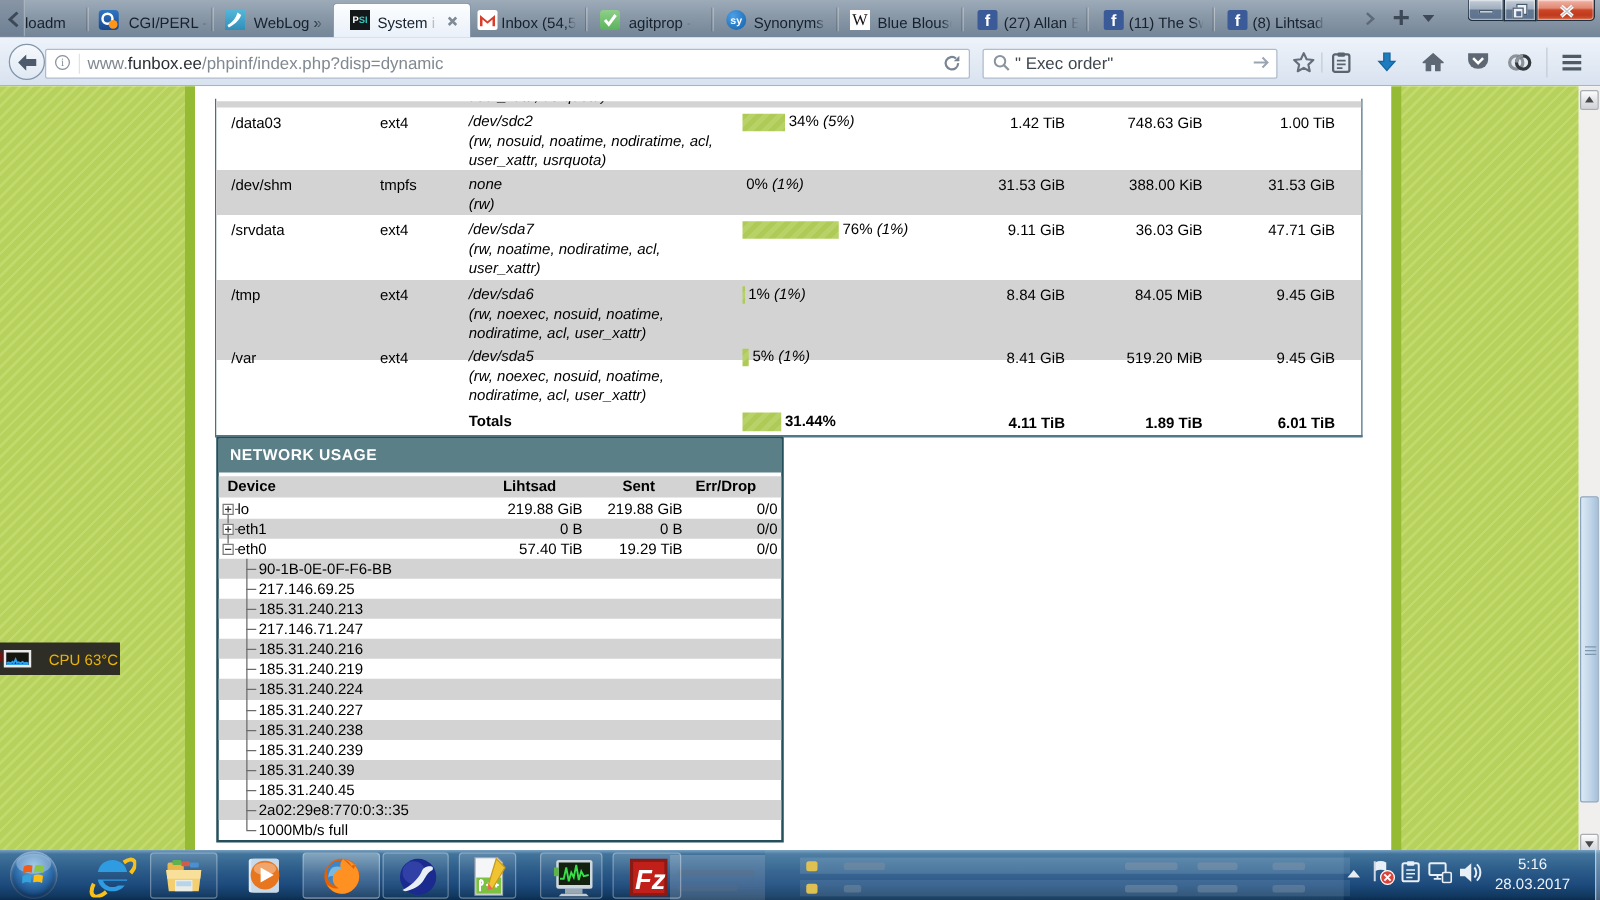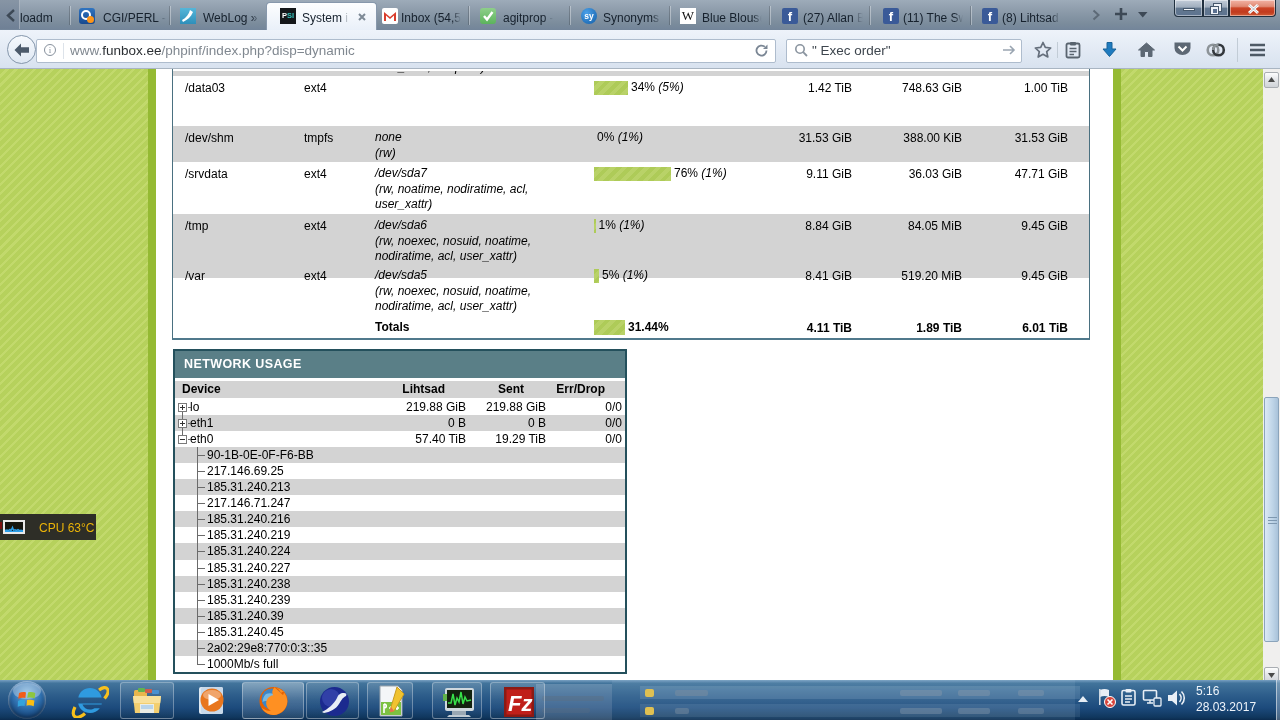--- a/index.html
+++ b/index.html
@@ -23,21 +23,21 @@
 #urlfield{left:36px;top:9px;width:740px;height:24px;background:#fff;border:1px solid #aebccd;border-radius:2px}
 #searchfield{left:786px;top:9px;width:236px;height:24px;background:#fff;border:1px solid #aebccd;border-radius:2px}
 
 #page{left:0;top:69px;width:1280px;height:611px;background:#fff}
 .stripes{background:repeating-linear-gradient(135deg,#b6d15c 0 4.2px,#c2d96c 4.2px 6.4px)}
 #greenL{left:0;top:0;width:148px;height:611px}
 #greenR{left:1120px;top:0;width:143px;height:611px}
 #edgeL{left:148px;top:0;width:8px;height:611px;background:#95ba33}
 #edgeR{left:1113px;top:0;width:8px;height:611px;background:#95ba33}
 
-#fstable{left:172px;top:0;width:918px;height:271px;border-left:1px solid #4a7080;border-right:1px solid #4a7080;border-bottom:2px solid #50798c;font-size:12px;color:#000}
+#fstable{left:172px;top:10px;width:918px;height:271px;border-left:1px solid #4a7080;border-right:1px solid #4a7080;border-bottom:2px solid #50798c;font-size:12px;color:#000}
 #fstable .row{position:absolute;left:0;width:916px}
 #fstable .gray{background:#d3d3d3}
 #fstable .c1{position:absolute;left:12px;top:5px}
 #fstable .c2{position:absolute;left:131px;top:5px}
 #fstable .c3{position:absolute;left:202px;top:4px;width:205px;font-style:italic;line-height:15.5px}
 #fstable .c4{position:absolute;left:421px;top:4px;height:16px;white-space:nowrap}
 .bar{display:inline-block;height:14.5px;vertical-align:-4px;background:repeating-linear-gradient(135deg,#aecb58 0 4px,#b9d268 4px 8px)}
 .pct{padding-left:3px}
 .pi{font-style:italic}
 #fstable .v1,#fstable .v2,#fstable .v3{position:absolute;top:5px;text-align:right}
@@ -218,20 +218,21 @@
   <div class="abs stripes" id="greenR"></div>
   <div class="abs" id="edgeL"></div>
   <div class="abs" id="edgeR"></div>
   <div class="abs" id="fstable">
     <div class="row gray" style="top:2px;height:5px;overflow:hidden">
         <span class="abs" style="left:202px;top:-11px;font-style:italic">user_xattr, usrquota)</span>
       </div>
     <div class="row" style="top:7px;height:50.2px">
       <span class="c1">/data03</span>
         <span class="c2">ext4</span>
+      <div class="c3">/dev/sdc2<br>(rw, nosuid, noatime, nodiratime, acl, user_xattr, usrquota)</div>
       <div class="c4"><span class="bar" style="width:34px"></span><span class="pct">34% <span class="pi">(5%)</span></span></div>
       <span class="v1">1.42 TiB</span>
         <span class="v2">748.63 GiB</span>
         <span class="v3">1.00 TiB</span>
     </div>
     <div class="row gray" style="top:57.2px;height:36.1px">
       <span class="c1">/dev/shm</span>
         <span class="c2">tmpfs</span>
       <div class="c3">none<br>(rw)</div>
       <div class="c4"><span class="pct">0% <span class="pi">(1%)</span></span></div>
@@ -530,16 +531,16 @@
   </svg>
   <svg class="tray" style="left:1142px;top:9px" width="20" height="18">
     <rect x="1.5" y="1.5" width="13" height="9.5" rx="1" stroke="#e9eff6" stroke-width="1.6" fill="none"></rect>
     <path d="M5 14 H11 M8 11 V14" stroke="#e9eff6" stroke-width="1.4"></path>
     <rect x="12" y="9" width="7" height="8" rx="1" fill="#2a5580" stroke="#e9eff6" stroke-width="1.3"></rect>
   </svg>
   <svg class="tray" style="left:1166px;top:8px" width="20" height="20">
     <path d="M2 7 H6 L11 2.5 V17.5 L6 13 H2 Z" fill="#e9eff6"></path>
     <path d="M13.5 6 A6 6 0 0 1 13.5 14 M15.5 3.5 A9 9 0 0 1 15.5 16.5" stroke="#e9eff6" stroke-width="1.6" fill="none"></path>
   </svg>
-  <div class="tray" style="left:1196px;top:4px;width:60px;text-align:left;font-size:12px">5:16</div>
+  <div class="tray" style="left:1196px;top:4px;width:60px;text-align:center;font-size:12px">5:16</div>
   <div class="tray" style="left:1196px;top:20px;width:60px;text-align:center;font-size:12px">28.03.2017</div>
   <div class="abs" style="left:1276px;top:0;width:4px;height:40px;background:rgba(255,255,255,.25);border-left:1px solid rgba(255,255,255,.5)"></div>
 </div>
 
 </body></html>

